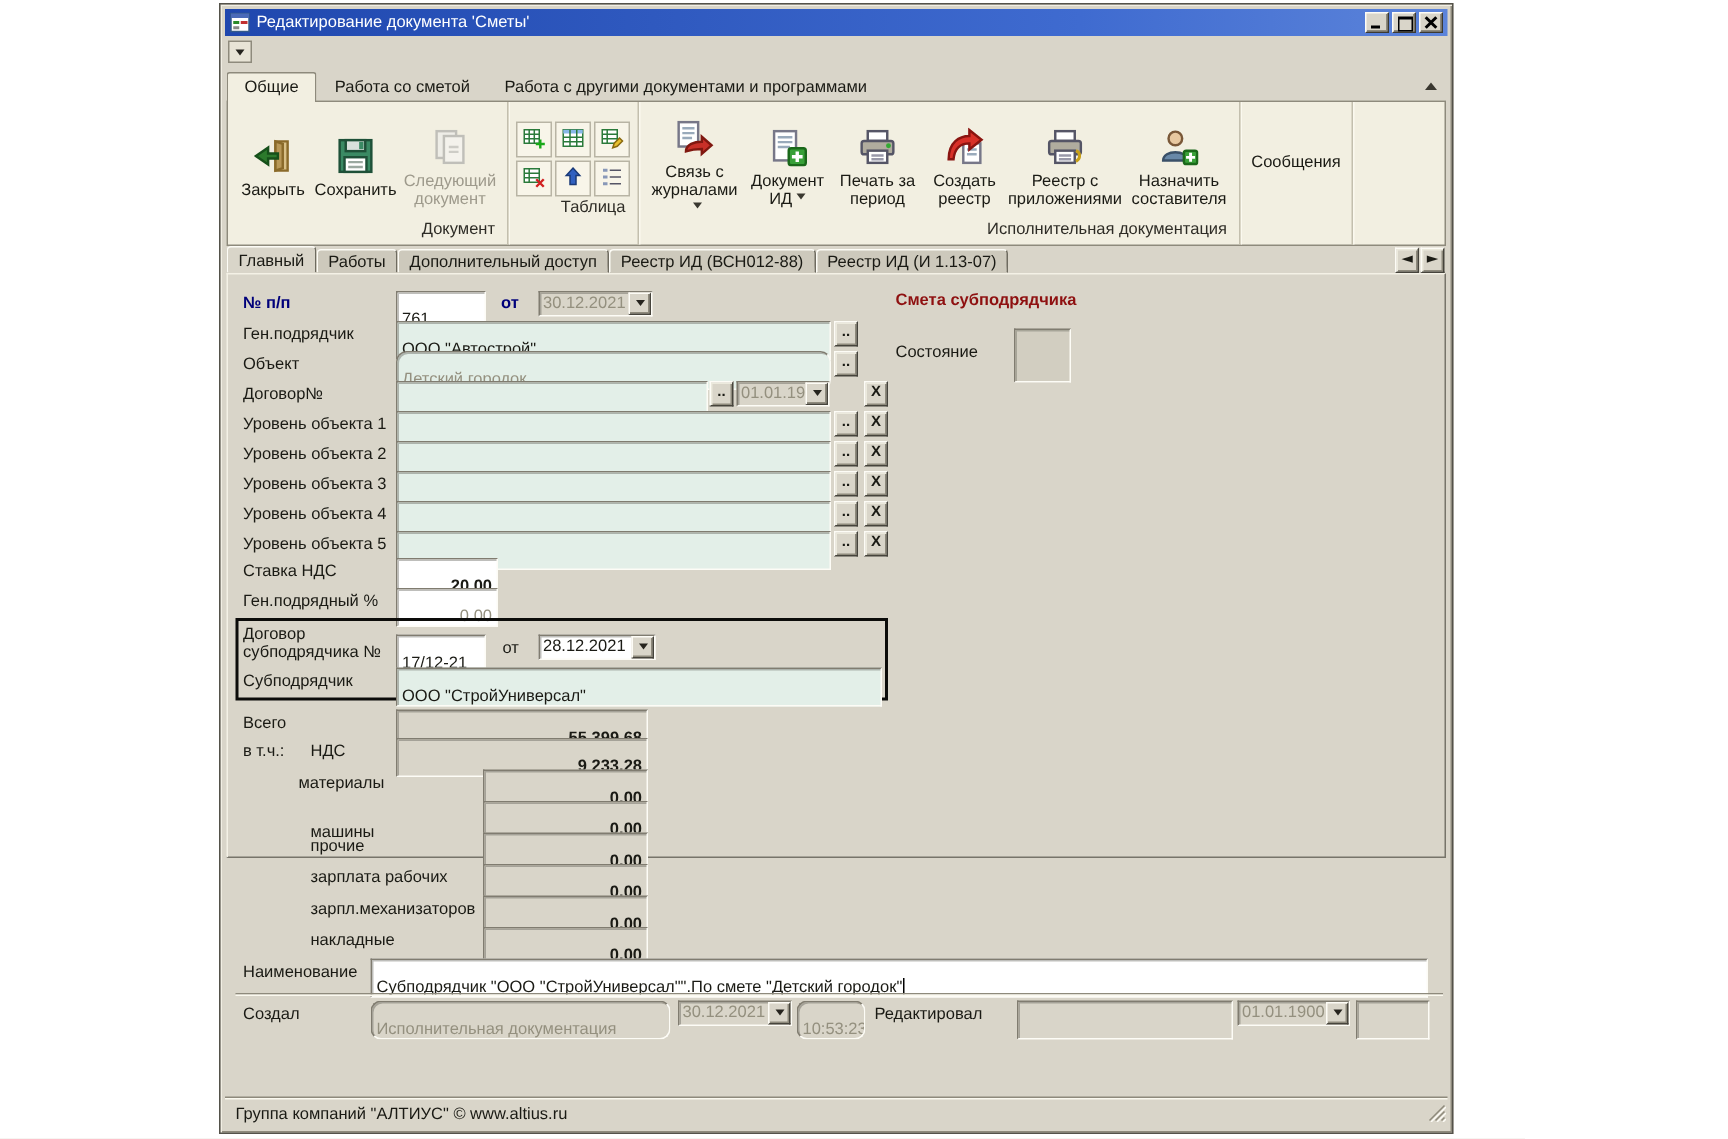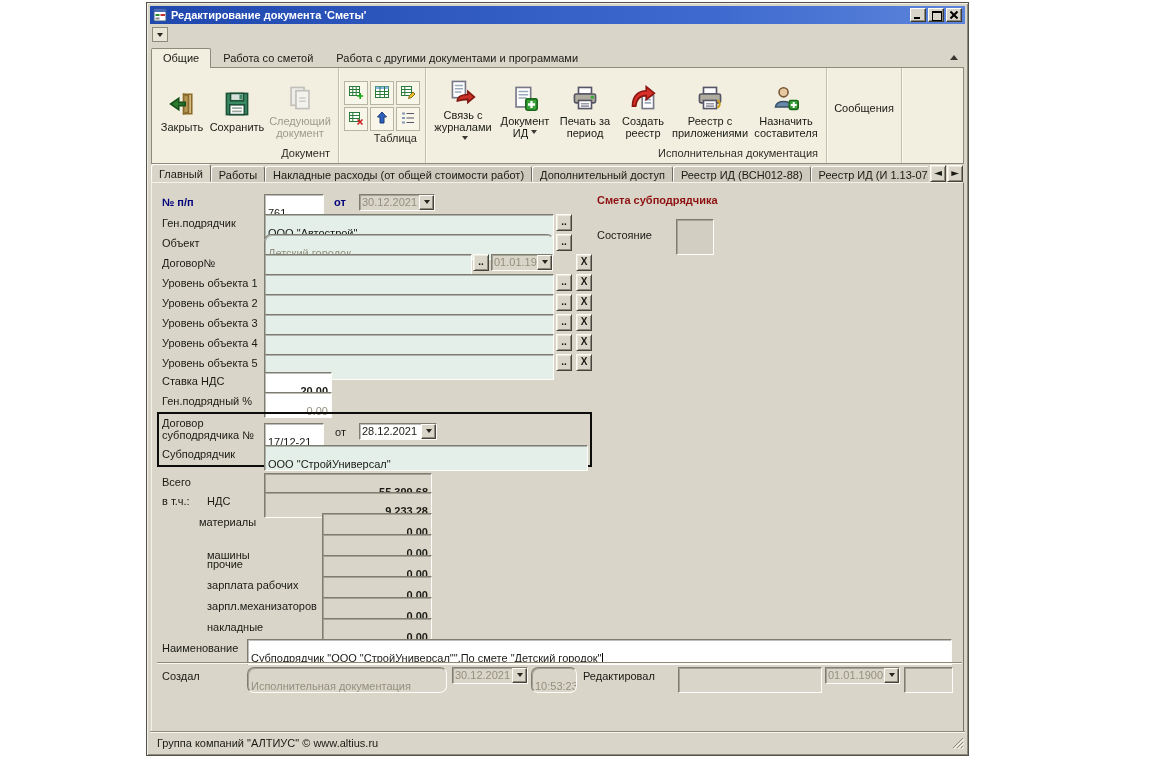--- a/index.html
+++ b/index.html
@@ -5,21 +5,21 @@
   * { margin:0; padding:0; box-sizing:border-box; }
   html,body { width:1152px; height:759px; background:#ffffff; overflow:hidden;
               font-family:"Liberation Sans","DejaVu Sans",sans-serif; font-size:11px; color:#1a1a14; }
 
   .win { position:absolute; left:146px; top:2px; width:823px; height:754px; background:#d9d5c9;
          border:1px solid #54524a; box-shadow:inset 1px 1px 0 #f2efe4, inset -1px -1px 0 #8e8a7c; }
 
   
   .titlebar { position:absolute; left:3px; top:3px; right:3px; height:18px; display:flex; align-items:center;
               padding:0 3px; background:linear-gradient(90deg,#1f47ae,#3f6bd0 70%,#5c84da); }
-  .title-text { color:#fff; font-weight:bold; margin-left:4px; flex:1; white-space:nowrap; overflow:hidden; }
+  .title-text { color:#fff; font-weight:normal; margin-left:4px; flex:1; white-space:nowrap; overflow:hidden; }
   .wbtn { width:16px; height:14px; margin-left:2px; background:#d9d5c9; position:relative;
           border:1px solid; border-color:#fdfcf6 #3c3a32 #3c3a32 #fdfcf6; box-shadow:inset -1px -1px 0 #8e8a7c; }
   .wbtn.min::after { content:""; position:absolute; left:3px; bottom:2px; width:6px; height:2px; background:#000; }
   .wbtn.max::after { content:""; position:absolute; left:3px; top:2px; width:8px; height:7px; border:1px solid #000; border-top-width:2px; }
   .wbtn.close::before,.wbtn.close::after { content:""; position:absolute; left:2px; top:5px; width:10px; height:2px; background:#000; }
   .wbtn.close::before { transform:rotate(45deg); } .wbtn.close::after { transform:rotate(-45deg); }
 
   
   .qat { position:absolute; left:3px; top:21px; right:3px; height:22px; }
   .qat-btn { position:absolute; left:2px; top:3px; width:16px; height:15px; background:#e8e4d6;
@@ -51,21 +51,21 @@
 
   
   .tabs2 { position:absolute; left:4px; top:161px; right:40px; height:18px; display:flex; overflow:hidden; }
   .t2 { flex:none; height:16px; margin-top:2px; padding:2px 7px 0; background:#cdc9bc; white-space:nowrap;
         border:1px solid; border-color:#fdfcf6 #6e6b60 #cdc9bc #fdfcf6; border-radius:3px 3px 0 0; }
   .t2.active { height:18px; margin-top:0; padding-top:3px; background:#d9d5c9; border-bottom-color:#d9d5c9; z-index:2; }
   .tscroll { position:absolute; top:162px; width:16px; height:16px; font-size:7px;
              font-family:"DejaVu Sans",sans-serif; line-height:14px; }
 
   
-  .panel { position:absolute; left:4px; top:179px; right:4px; height:551px; background:#d9d5c9;
+  .panel { position:absolute; left:4px; top:179px; right:4px; height:390px; background:#d9d5c9;
            border:1px solid; border-color:#f4f1e6 #77746a #77746a #f4f1e6; }
 
   .lbl { position:absolute; line-height:13px; white-space:nowrap; }
   .navy { color:#00007a; font-weight:bold; }
   .red { color:#8e1010; font-weight:bold; }
 
   .tb { position:absolute; height:17px; line-height:13px; padding:12px 3px; background:#fff; overflow:hidden; white-space:nowrap;
         border:1px solid; border-color:#807c70 #fdfcf6 #fdfcf6 #807c70; box-shadow:inset 1px 1px 0 rgba(70,68,60,.35); }
   .green { background:#e3efe8; }
   .gray { background:#d9d5c9; }
@@ -297,21 +297,20 @@
         </div>
       </div>
       <div class="rglabel"></div>
     </div>
 
   </div>
 
   <div class="tabs2">
     <span class="t2 active">Главный</span>
     <span class="t2">Работы</span>
-    <span class="t2">Накладные расходы (от общей стоимости работ)</span>
     <span class="t2">Дополнительный доступ</span>
     <span class="t2">Реестр ИД (ВСН012-88)</span>
     <span class="t2">Реестр ИД (И 1.13-07)</span>
 
   </div>
   <span class="btn3d tscroll" style="right:22px"><span>◄</span></span>
   <span class="btn3d tscroll" style="right:5px"><span>►</span></span>
 
   <div class="panel">
 

